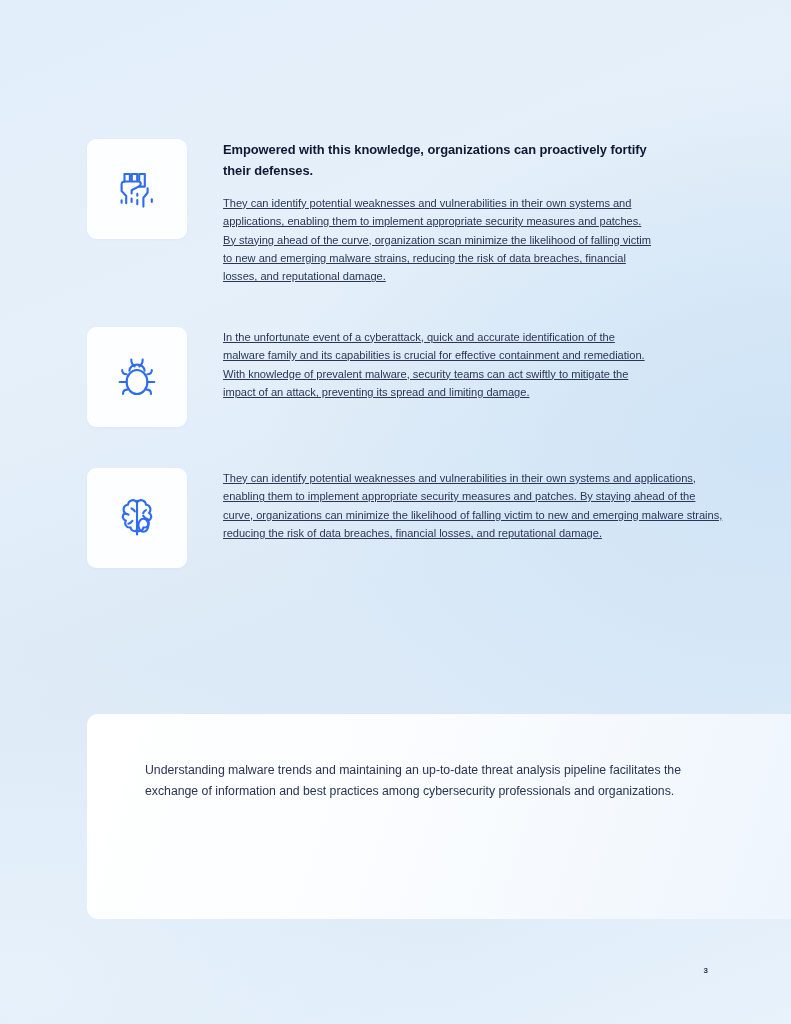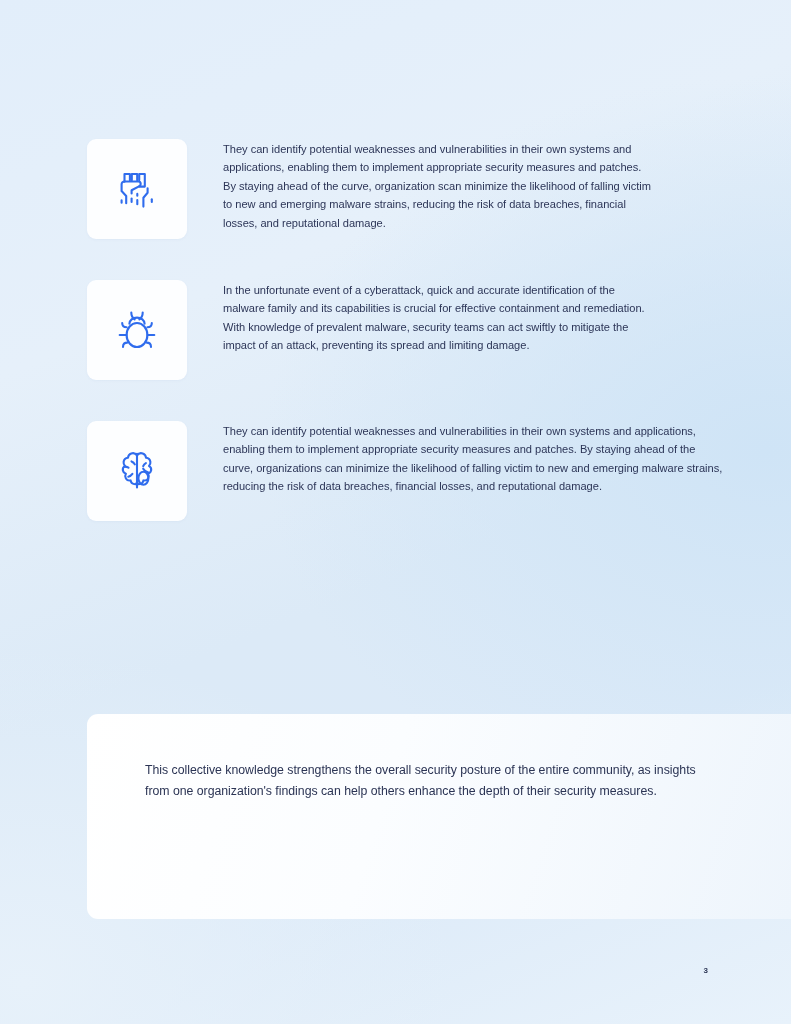--- a/index.html
+++ b/index.html
@@ -70,20 +70,21 @@
   }
   .feature-row.wide .feature-title { max-width: 495px; }
 
   .feature-body {
     margin: 0;
     font-size: 11.1px;
     line-height: 1.66;
     color: #2c3557;
     max-width: 432px;
     letter-spacing: -0.02px;
+    text-decoration: underline;
   }
   .feature-row.wide .feature-body { max-width: 500px; }
 
   
   .callout {
     position: absolute;
     left: 87px;
     top: 714px;
     width: 704px;
     height: 205px;
@@ -131,20 +132,21 @@
             <path d="M38.6 27.2v4.6l-4.2 5v8.8"></path>
             <path d="M22.6 37.6v3.3"></path>
             <path d="M28.3 32.9v1.9"></path>
             <path d="M28.3 39.1v4.2"></path>
             <path d="M12.6 39.4v2.4"></path>
             <path d="M42.8 38.2v2.7"></path>
           </svg>
         </span>
       </div>
       <div class="feature-text">
+        <p class="feature-title">Empowered with this knowledge, organizations can proactively fortify their defenses.</p>
         <p class="feature-body">They can identify potential weaknesses and vulnerabilities in their own systems and applications, enabling them to implement appropriate security measures and patches. By staying ahead of the curve, organization scan minimize the likelihood of falling victim to new and emerging malware strains, reducing the risk of data breaches, financial losses, and reputational damage.</p>
       </div>
     </div>
 
     <div class="feature-row">
       <div class="icon-card">
         <span>
           <svg width="56" height="56" viewBox="0 0 56 56" fill="none" stroke="#2f6ced" stroke-width="2.1" stroke-linecap="round" stroke-linejoin="round">
             <ellipse cx="28" cy="33" rx="10.4" ry="12"></ellipse>
             <path d="M20.4 21.8c0-3.6 3.4-6.2 7.6-6.2s7.6 2.6 7.6 6.2"></path>
@@ -181,18 +183,18 @@
         </span>
       </div>
       <div class="feature-text">
         <p class="feature-body">They can identify potential weaknesses and vulnerabilities in their own systems and applications, enabling them to implement appropriate security measures and patches. By staying ahead of the curve, organizations can minimize the likelihood of falling victim to new and emerging malware strains, reducing the risk of data breaches, financial losses, and reputational damage.</p>
       </div>
     </div>
 
   </div>
 
   <div class="callout">
-    <p>This collective knowledge strengthens the overall security posture of the entire community, as insights from one organization's findings can help others enhance the depth of their security measures.</p>
+    <p>Understanding malware trends and maintaining an up-to-date threat analysis pipeline facilitates the exchange of information and best practices among cybersecurity professionals and organizations.</p>
   </div>
 
   <div class="page-number">3</div>
 
 </div>
 
 </body></html>

